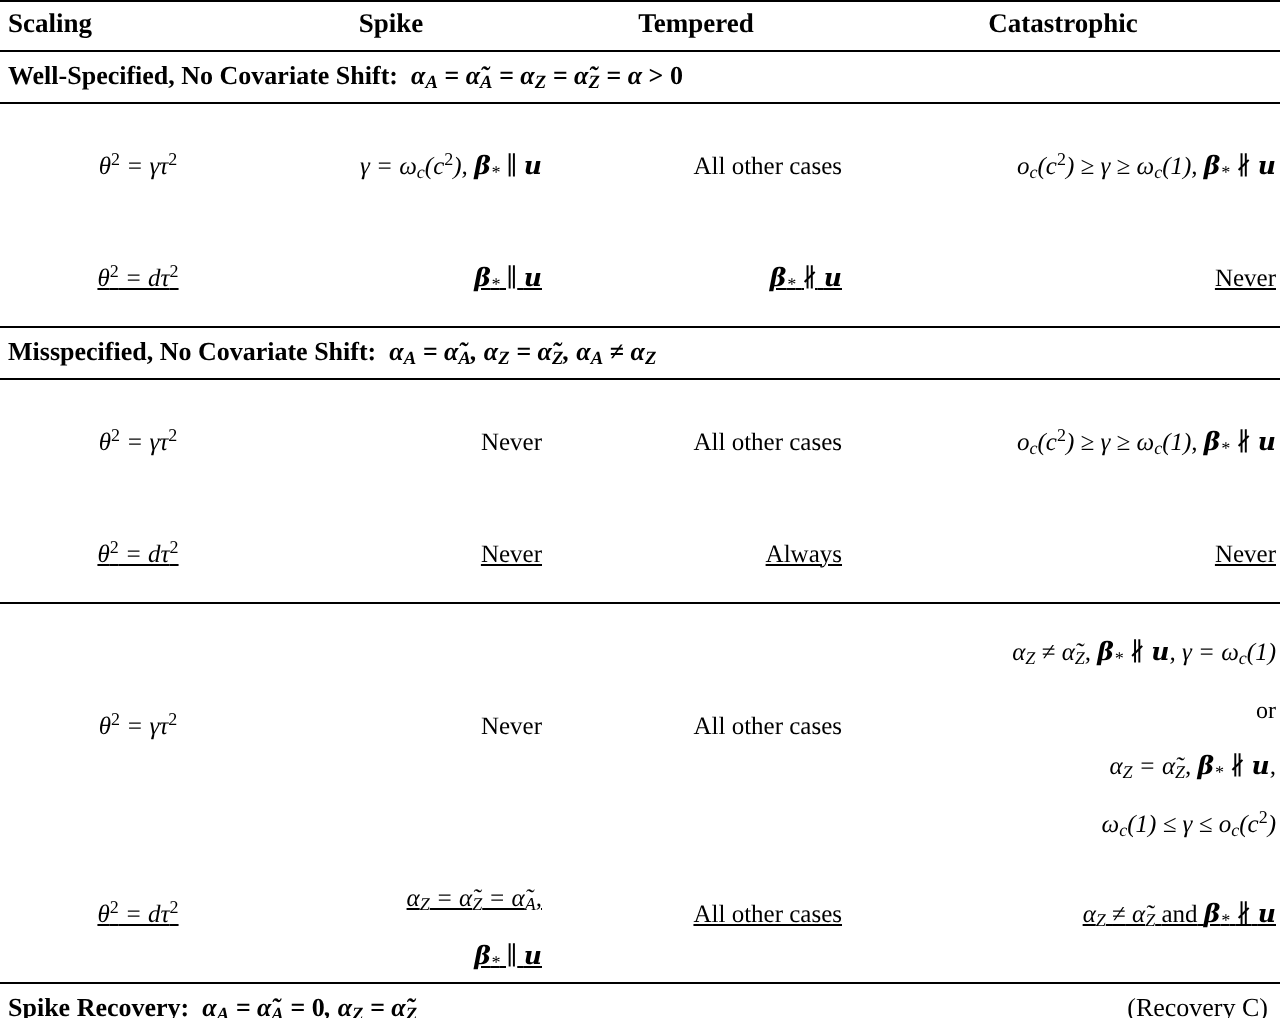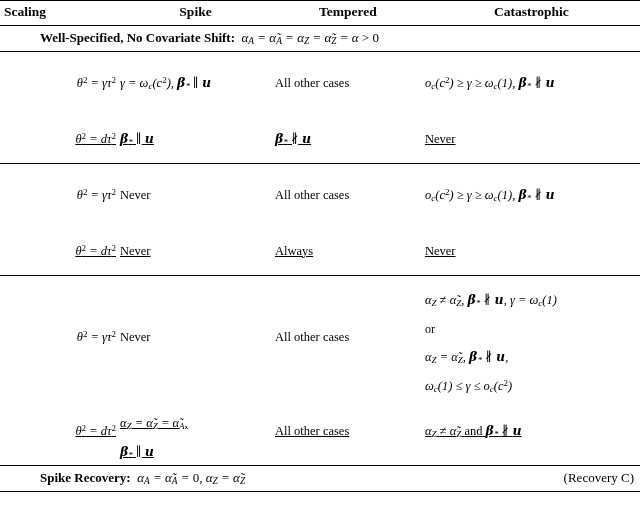--- a/index.html
+++ b/index.html
@@ -51,40 +51,39 @@
   }
 
   
   tr.section-row td {
     padding: 4px 4px 5px 4px;
     font-size: 13px;
     vertical-align: baseline;
   }
   .section-title {
     font-weight: bold;
-    margin-left: 36px;
   }
   .section-cond {
-    font-weight: normal;
+    font-weight: bold;
   }
   .section-note {
     float: right;
     font-weight: normal;
     padding-right: 2px;
   }
 
   
   tr.body-row td {
-    text-align: left;
+    text-align: right;
     vertical-align: middle;
     padding: 4px 2px;
     line-height: 1.35;
   }
   tr.body-row td.cell-scaling {
-    text-align: right;
+    text-align: center;
     padding-left: 22px;
   }
 
   tr.tall-row td { height: 55px; }
   tr.xtall-row td { height: 95px; }
   tr.short-row td { height: 22px; padding: 2px 2px; }
   tr.med-row td  { height: 40px; text-decoration: underline; }
 
   
   .math {
@@ -166,20 +165,28 @@
         <span class="math"><span class="bsym">β</span><sub>*</sub> <span class="up">∥</span> <span class="bsym">u</span></span>
       </td>
       <td>
         <span class="math"><span class="bsym">β</span><sub>*</sub> <span class="up">∦</span> <span class="bsym">u</span></span>
       </td>
       <td>
         <span class="roman">Never</span>
       </td>
     </tr>
 
+    <tr class="section-row rule-thin">
+      <td colspan="4">
+        <span class="section-title">Misspecified, No Covariate Shift:</span>
+        <span class="section-cond math">
+          &nbsp;α<sub>A</sub> = α̃<sub>A</sub>, α<sub>Z</sub> = α̃<sub>Z</sub>, α<sub>A</sub> <span class="up">≠</span> α<sub>Z</sub>
+        </span>
+      </td>
+    </tr>
 
     <tr class="body-row tall-row">
       <td class="cell-scaling">
         <span class="math">θ<sup>2</sup> = γτ<sup>2</sup></span>
       </td>
       <td>
         <span class="roman">Never</span>
       </td>
       <td>
         <span class="roman">All other cases</span>

